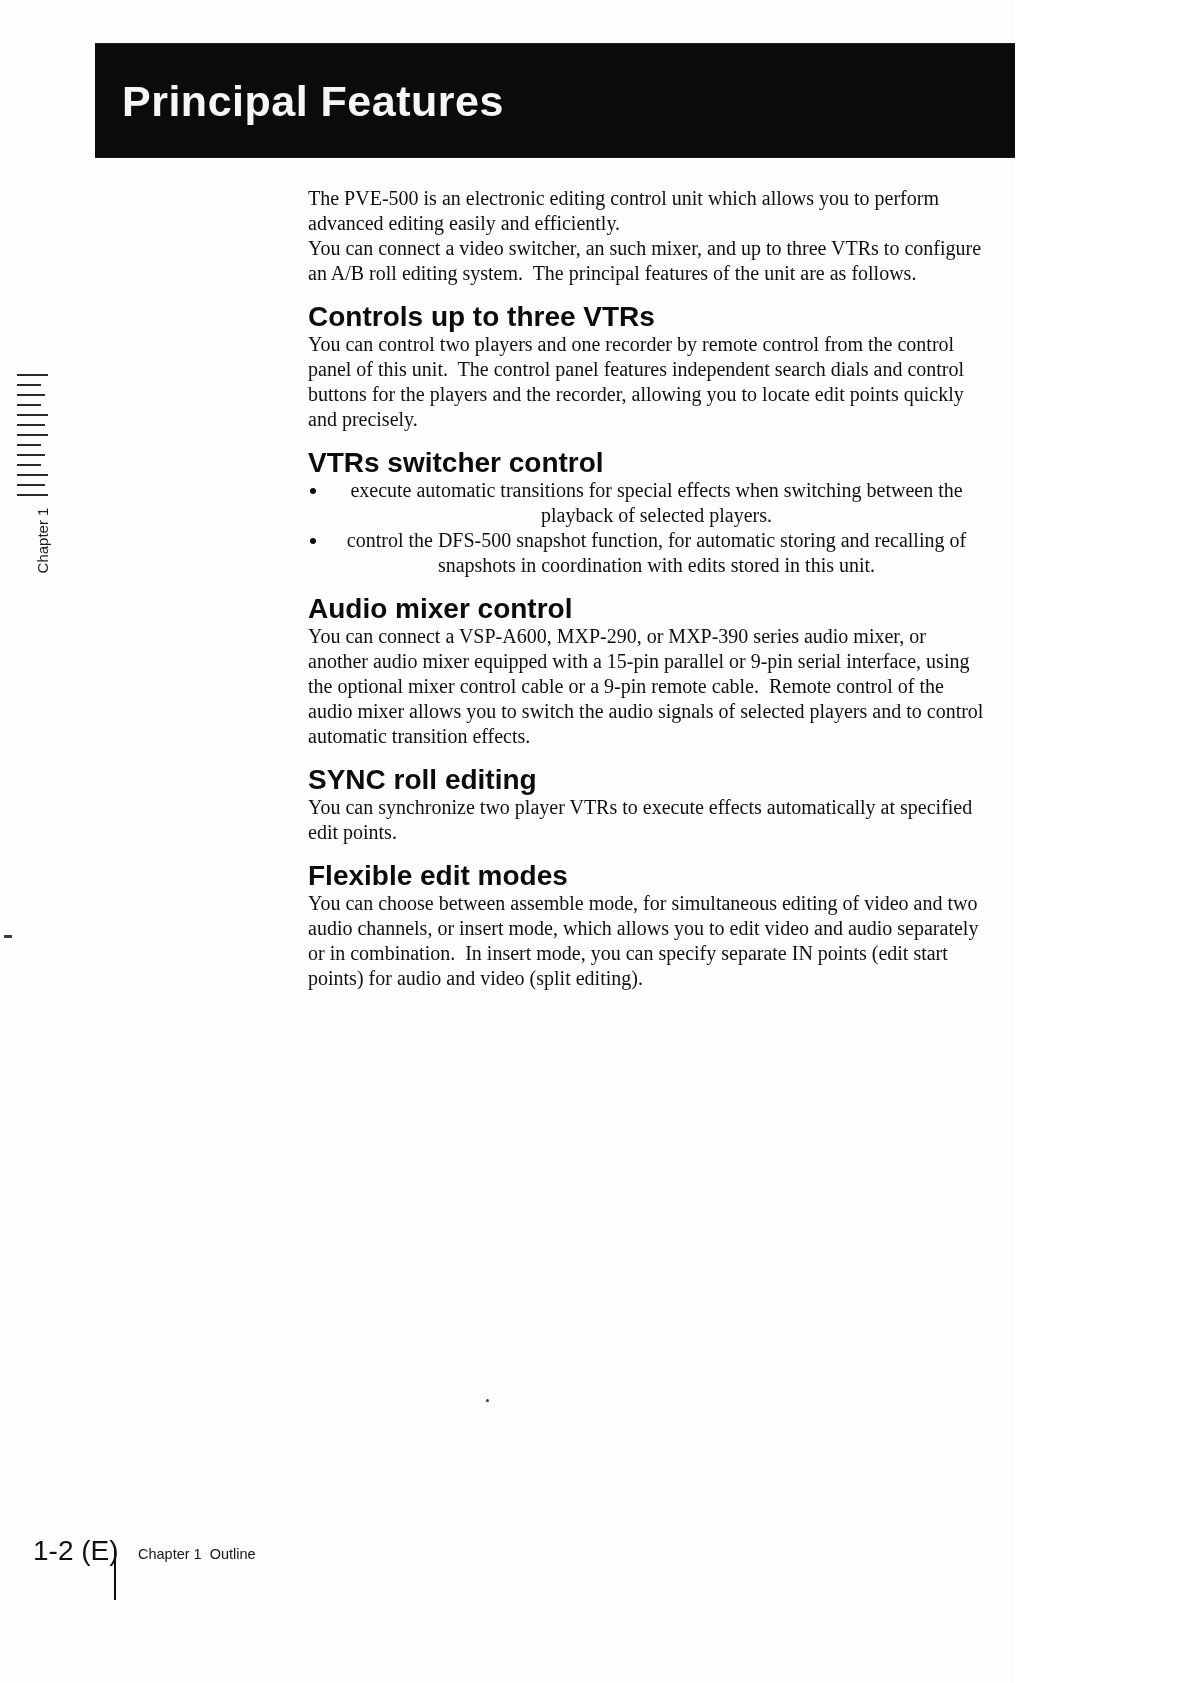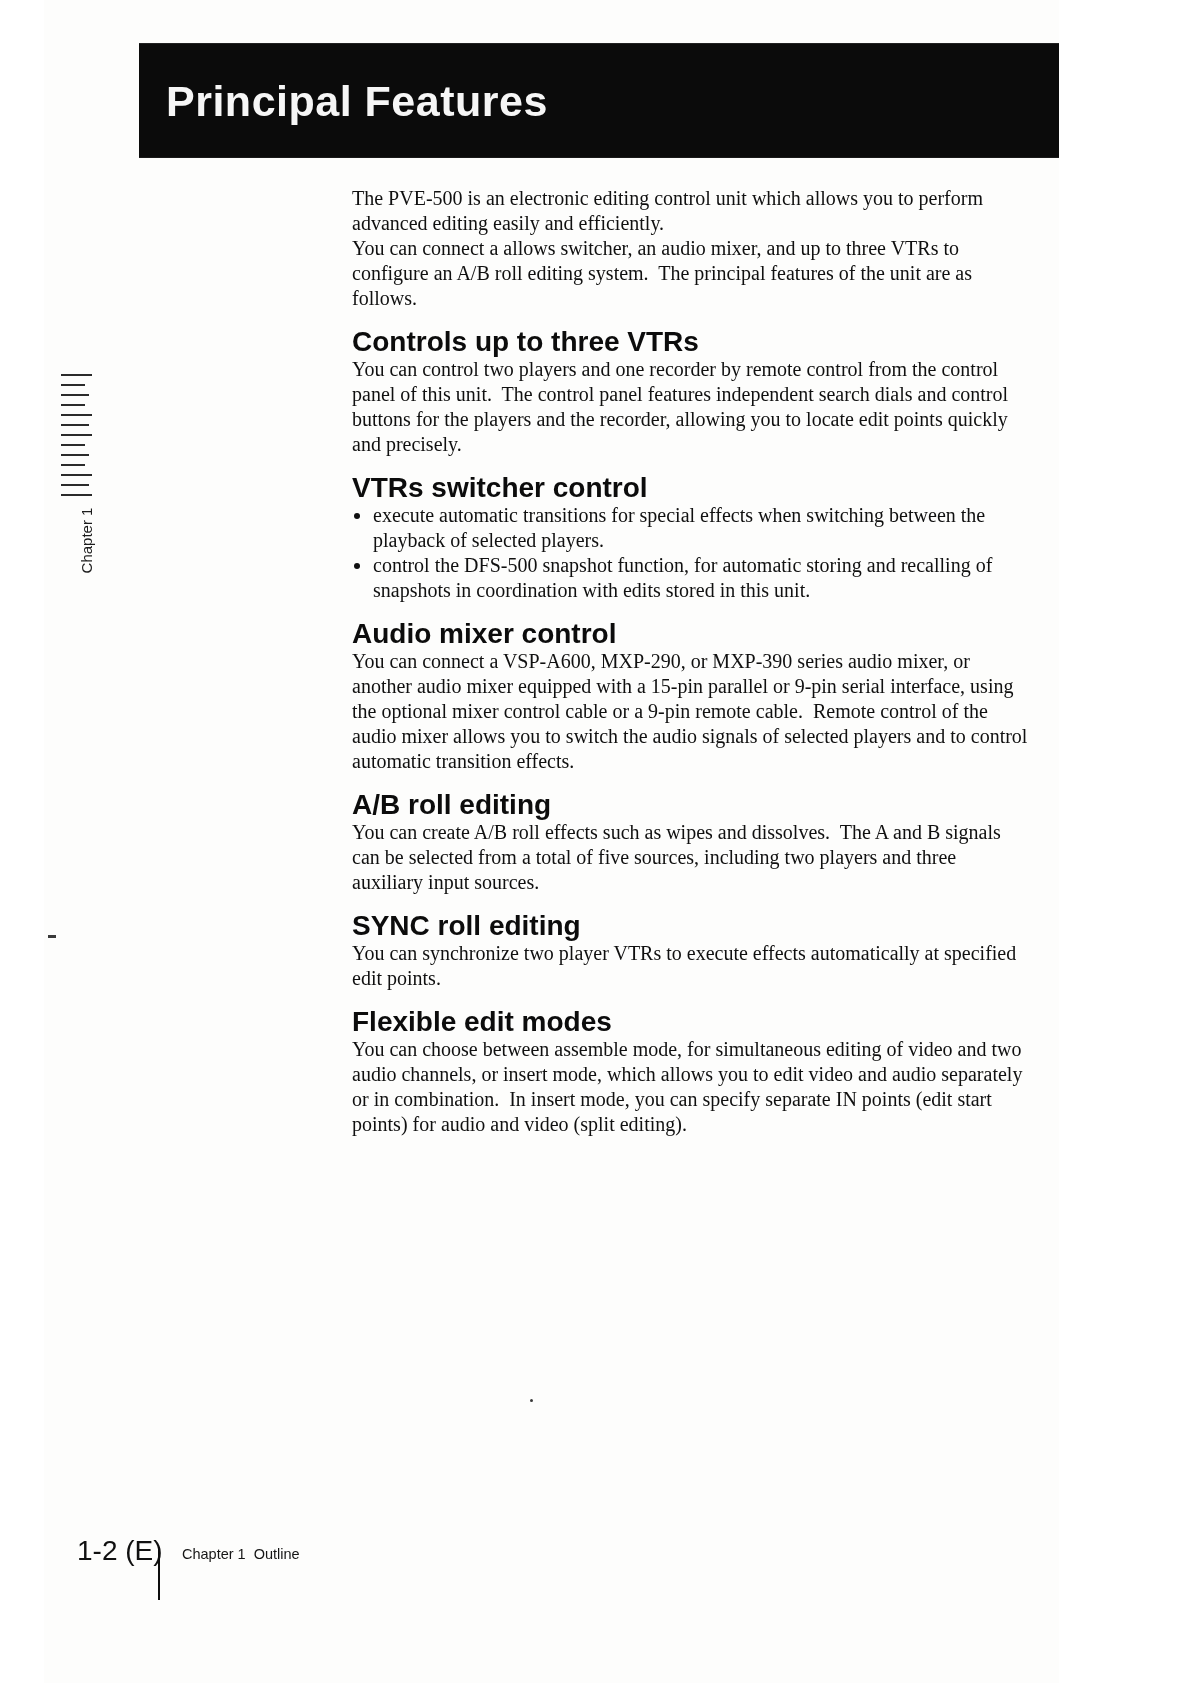--- a/index.html
+++ b/index.html
@@ -2,21 +2,20 @@
 <html><head>
 <meta charset="utf-8">
 <style>
   html,body { margin:0; padding:0; background:#ffffff; }
   .page {
     position:relative;
     width:1015px; height:1683px;
     background:#fdfdfc;
     overflow:hidden;
     font-family:"Liberation Serif", serif;
-    margin-left:44px;
   }
 
   
   .banner {
     position:absolute; left:95px; top:44px;
     width:975px; height:113px;
     background:#0b0b0b;
     box-shadow:0 1px 0 #1a1a1a, 0 -1px 0 #222;
   }
   .banner-title {
@@ -52,21 +51,21 @@
   }
   .content p { margin:0; white-space:pre-wrap; }
   .section { margin-top:18px; }
   .section-heading {
     margin:0 0 3px 0;
     font-family:"Liberation Sans", sans-serif;
     font-size:28px; line-height:25px;
     font-weight:bold; color:#0c0c0c;
   }
   .feature-bullets { margin:0; padding-left:21px; list-style:disc; }
-  .feature-bullets li { margin:0; white-space:pre-wrap; }
+  .feature-bullets li { margin:0; white-space:pre-wrap;text-align:center; }
 
   
   .footer-page {
     position:absolute; left:33px; top:1536px;
     font-family:"Liberation Sans", sans-serif;
     font-size:28px; line-height:1.1; color:#101010;
     white-space:nowrap;
   }
   .footer-rule {
     position:absolute; left:114px; top:1547px;
@@ -104,45 +103,41 @@
     <div class="mark"></div>
     <div class="mark"></div>
     <div class="mark"></div>
     <div class="mark"></div>
     <div class="mark"></div>
   </div>
   <div class="chapter-label">Chapter 1</div>
 
   <div class="content">
     <p>The PVE-500 is an electronic editing control unit which allows you to perform advanced editing easily and efficiently.</p>
-    <p>You can connect a allows switcher, an audio mixer, and up to three VTRs to configure an A/B roll editing system.  The principal features of the unit are as follows.</p>
+    <p>You can connect a video switcher, an such mixer, and up to three VTRs to configure an A/B roll editing system.  The principal features of the unit are as follows.</p>
 
     <div class="section">
       <h3 class="section-heading">Controls up to three VTRs</h3>
       <p>You can control two players and one recorder by remote control from the control panel of this unit.  The control panel features independent search dials and control buttons for the players and the recorder, allowing you to locate edit points quickly and precisely.</p>
     </div>
 
 
     <div class="section">
       <h3 class="section-heading">VTRs switcher control</h3>
       <ul class="feature-bullets">
         <li>execute automatic transitions for special effects when switching between the playback of selected players.</li>
         <li>control the DFS-500 snapshot function, for automatic storing and recalling of snapshots in coordination with edits stored in this unit.</li>
       </ul>
     </div>
 
     <div class="section">
       <h3 class="section-heading">Audio mixer control</h3>
       <p>You can connect a VSP-A600, MXP-290, or MXP-390 series audio mixer, or another audio mixer equipped with a 15-pin parallel or 9-pin serial interface, using the optional mixer control cable or a 9-pin remote cable.  Remote control of the audio mixer allows you to switch the audio signals of selected players and to control automatic transition effects.</p>
     </div>
 
-    <div class="section">
-      <h3 class="section-heading">A/B roll editing</h3>
-      <p>You can create A/B roll effects such as wipes and dissolves.  The A and B signals can be selected from a total of five sources, including two players and three auxiliary input sources.</p>
-    </div>
 
     <div class="section">
       <h3 class="section-heading">SYNC roll editing</h3>
       <p>You can synchronize two player VTRs to execute effects automatically at specified edit points.</p>
     </div>
 
     <div class="section">
       <h3 class="section-heading">Flexible edit modes</h3>
       <p>You can choose between assemble mode, for simultaneous editing of video and two audio channels, or insert mode, which allows you to edit video and audio separately or in combination.  In insert mode, you can specify separate IN points (edit start points) for audio and video (split editing).</p>
     </div>

